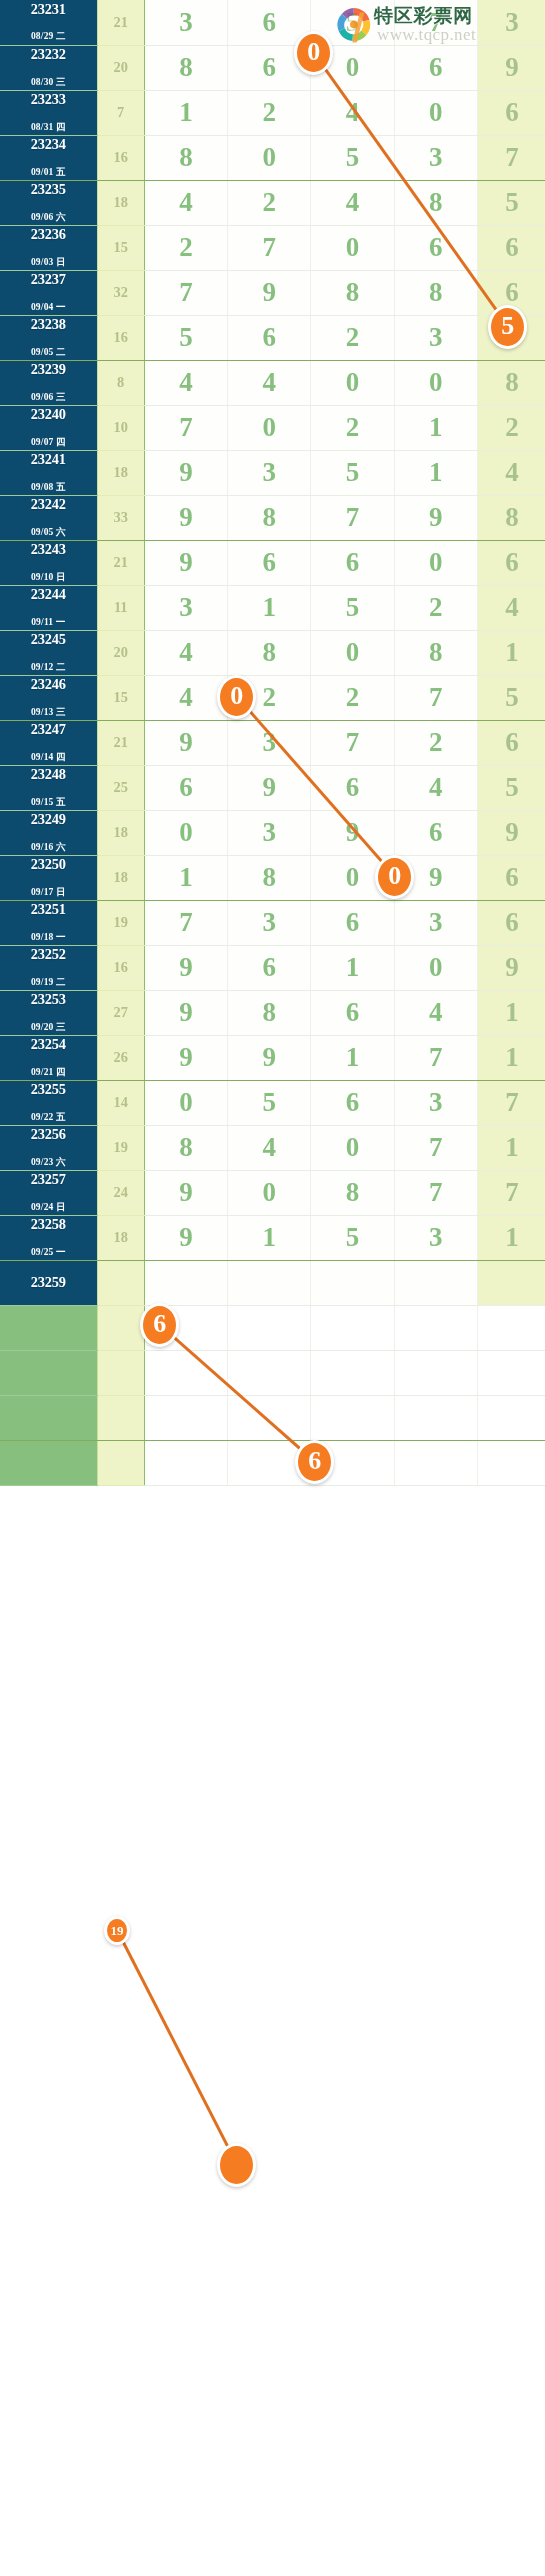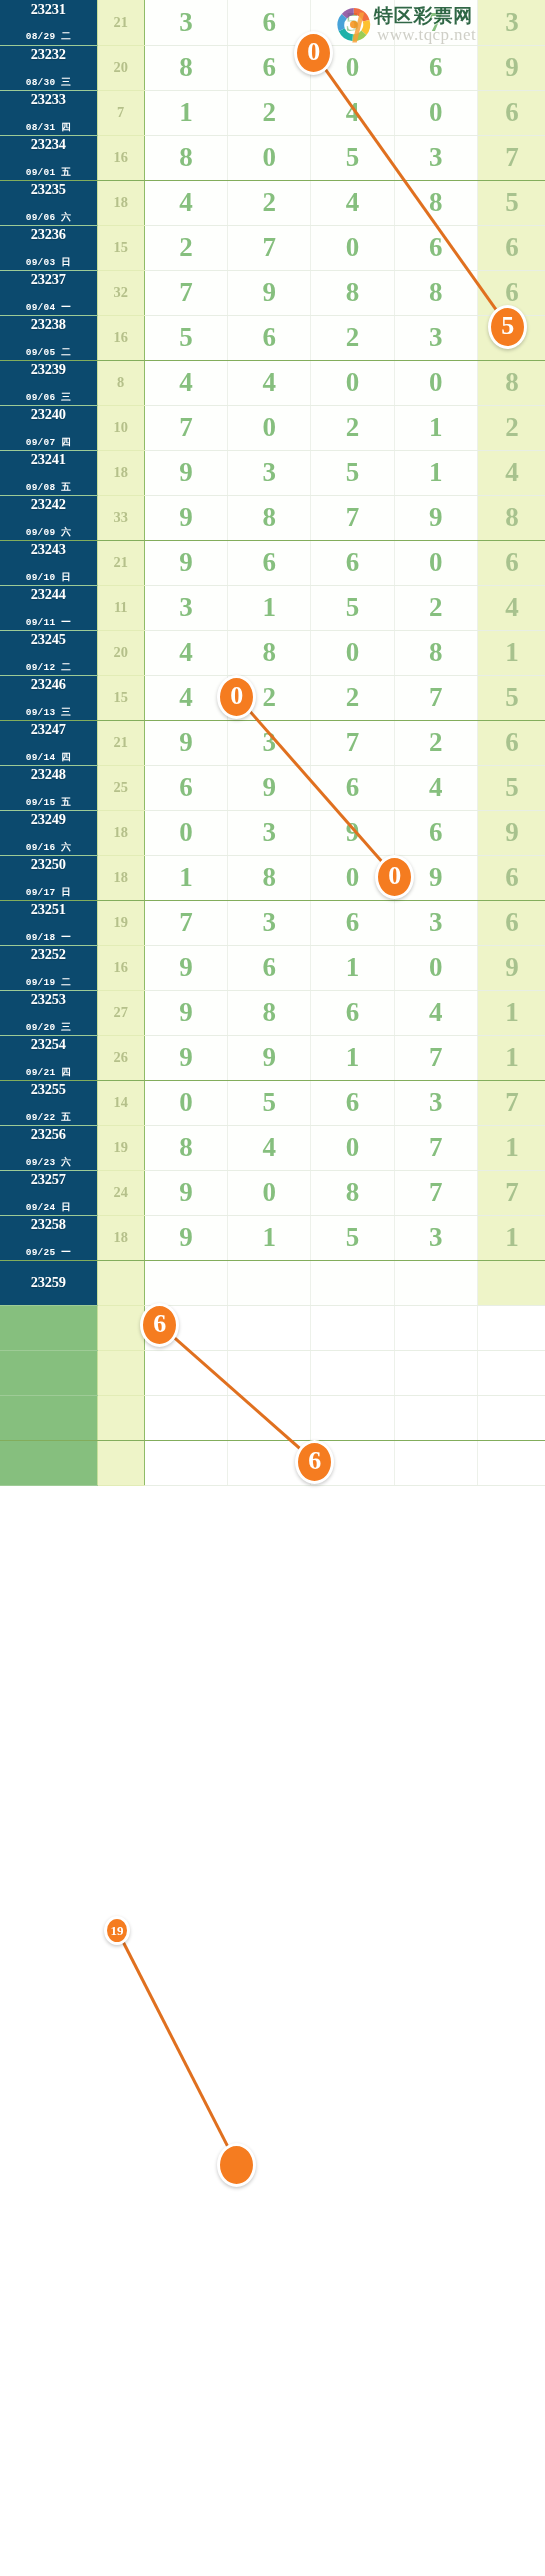--- a/index.html
+++ b/index.html
@@ -46,21 +46,21 @@
     font-size: 14.4px;
     font-weight: bold;
     letter-spacing: -0.2px;
     text-shadow: 0 0.8px 0.8px rgba(0,0,0,.22);
     font-family: "Liberation Serif", serif;
   }
   .issue .dt {
     font-size: 9.5px;
     font-weight: bold;
     margin-top: 15px;
-    font-family: Liberation Mono, monospace;
+    font-family: Liberation Serif, serif;
     letter-spacing: 0.2px;
   }
 
   
   .sum {
     background: #eef4c8;
     color: #b5c08a;
     text-align: center;
     font-size: 14.4px;
     font-weight: bold;
@@ -300,21 +300,21 @@
           <td class="sum">18</td>
           <td class="dig">9</td>
           <td class="dig">3</td>
           <td class="dig">5</td>
           <td class="dig">1</td>
           <td class="dig last">4</td>
         </tr>
         <tr class=" sect">
           <td class="issue">
             <div class="no">23242</div>
-            <div class="dt">09/09 六</div>
+            <div class="dt">09/05 六</div>
           </td>
           <td class="sum">33</td>
           <td class="dig">9</td>
           <td class="dig">8</td>
           <td class="dig">7</td>
           <td class="dig">9</td>
           <td class="dig last">8</td>
         </tr>
         <tr>
           <td class="issue">

